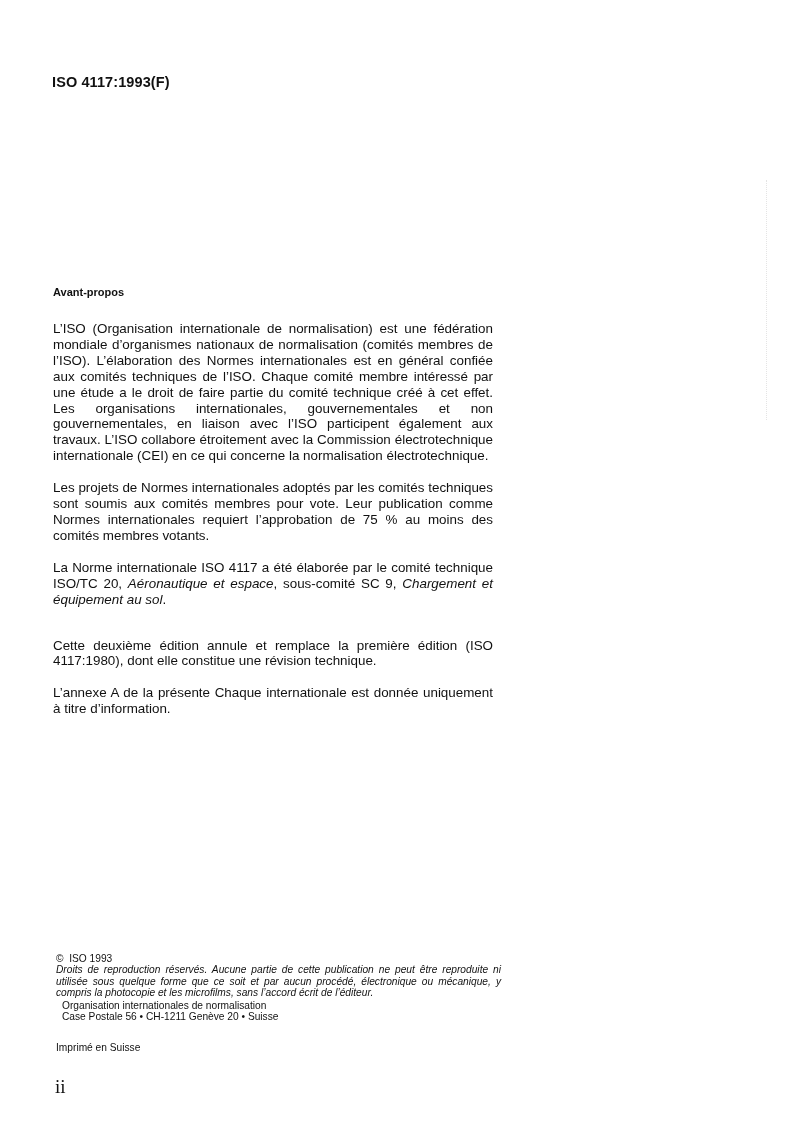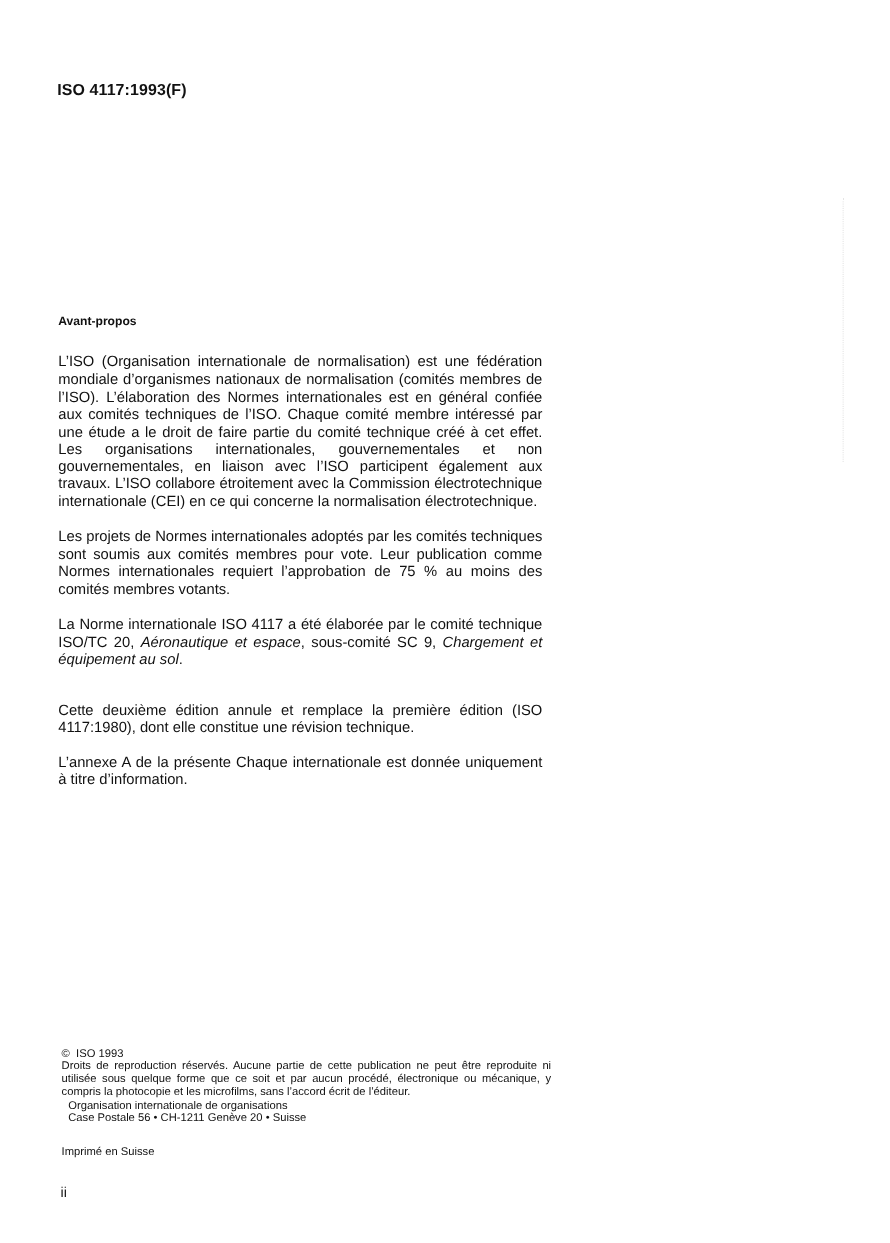--- a/index.html
+++ b/index.html
@@ -4,24 +4,24 @@
 <style>
   html, body { margin: 0; padding: 0; background: #ffffff; }
   body { width: 809px; height: 1130px; position: relative; overflow: hidden; color: #111; }
   .doc-id { position: absolute; left: 52px; top: 50px; font-family: "Liberation Sans", sans-serif; font-weight: bold; font-size: 14.5px; letter-spacing: 0.1px; margin-top: 24px; }
   .heading { position: absolute; left: 53px; top: 286px; font-family: "Liberation Sans", sans-serif; font-weight: bold; font-size: 11px; }
   .body-text { position: absolute; left: 53px; top: 321px; width: 440px; font-family: "Liberation Sans", sans-serif; font-size: 13.4px; line-height: 15.9px; }
   .body-text p { margin: 0 0 16px 0; text-align: justify; text-align-last: left; }
   .body-text p.p3 { margin-bottom: 30px; }
   .copyright { position: absolute; left: 56px; top: 953px; width: 445px; font-family: "Liberation Sans", sans-serif; font-size: 10.2px; line-height: 11.3px; }
   .copyright .c-line { display: block; }
-  .copyright .rights { display: block; text-align: justify; text-align-last: left; }
+  .copyright .rights { display: block; text-align: justify; text-align-last: left; font-style: italic; }
   .copyright .indent { display: block; padding-left: 6px; margin-top: 2px; }
   .copyright .printed { display: block; margin-top: 19px; }
-  .page-num { position: absolute; left: 55px; top: 1076px; font-family: Liberation Sans, sans-serif; font-size: 13px; }
+  .page-num { position: absolute; left: 55px; top: 1076px; font-family: Liberation Serif, serif; font-size: 19px; }
   .margin-marks { position: absolute; left: 766px; top: 180px; width: 1px; height: 240px; border-left: 1px dotted #e4e4e4; }
   em { font-style: italic; }
 </style>
 </head>
 <body>
 
 <div class="doc-id">ISO 4117:1993(F)</div>
 
 <h2 class="heading" style="margin:0;">Avant-propos</h2>
 
@@ -29,20 +29,20 @@
   <p>L’ISO (Organisation internationale de normalisation) est une fédération mondiale d’organismes nationaux de normalisation (comités membres de l’ISO). L’élaboration des Normes internationales est en général confiée aux comités techniques de l’ISO. Chaque comité membre intéressé par une étude a le droit de faire partie du comité technique créé à cet effet. Les organisations internationales, gouvernementales et non gouvernementales, en liaison avec l’ISO participent également aux travaux. L’ISO collabore étroitement avec la Commission électrotechnique internationale (CEI) en ce qui concerne la normalisation électrotechnique.</p>
   <p>Les projets de Normes internationales adoptés par les comités techniques sont soumis aux comités membres pour vote. Leur publication comme Normes internationales requiert l’approbation de 75 % au moins des comités membres votants.</p>
   <p class="p3"><span>La Norme internationale ISO 4117 a été élaborée par le comité technique ISO/TC 20, </span><em>Aéronautique et espace</em><span>, sous-comité SC 9, </span><em>Chargement et équipement au sol</em><span>.</span></p>
   <p>Cette deuxième édition annule et remplace la première édition (ISO 4117:1980), dont elle constitue une révision technique.</p>
   <p>L’annexe A de la présente Chaque internationale est donnée uniquement à titre d’information.</p>
 </div>
 
 <div class="copyright">
   <span class="c-line"><span>©</span>&nbsp;&nbsp;<span>ISO 1993</span></span>
   <span class="rights">Droits de reproduction réservés. Aucune partie de cette publication ne peut être reproduite ni utilisée sous quelque forme que ce soit et par aucun procédé, électronique ou mécanique, y compris la photocopie et les microfilms, sans l’accord écrit de l’éditeur.</span>
-  <span class="indent">Organisation internationale de organisations</span>
+  <span class="indent">Organisation internationales de normalisation</span>
   <span class="indent" style="margin-top:0;">Case Postale 56 • CH-1211 Genève 20 • Suisse</span>
   <span class="printed">Imprimé en Suisse</span>
 </div>
 
 <div class="page-num">ii</div>
 
 <div class="margin-marks"></div>
 
 </body></html>

